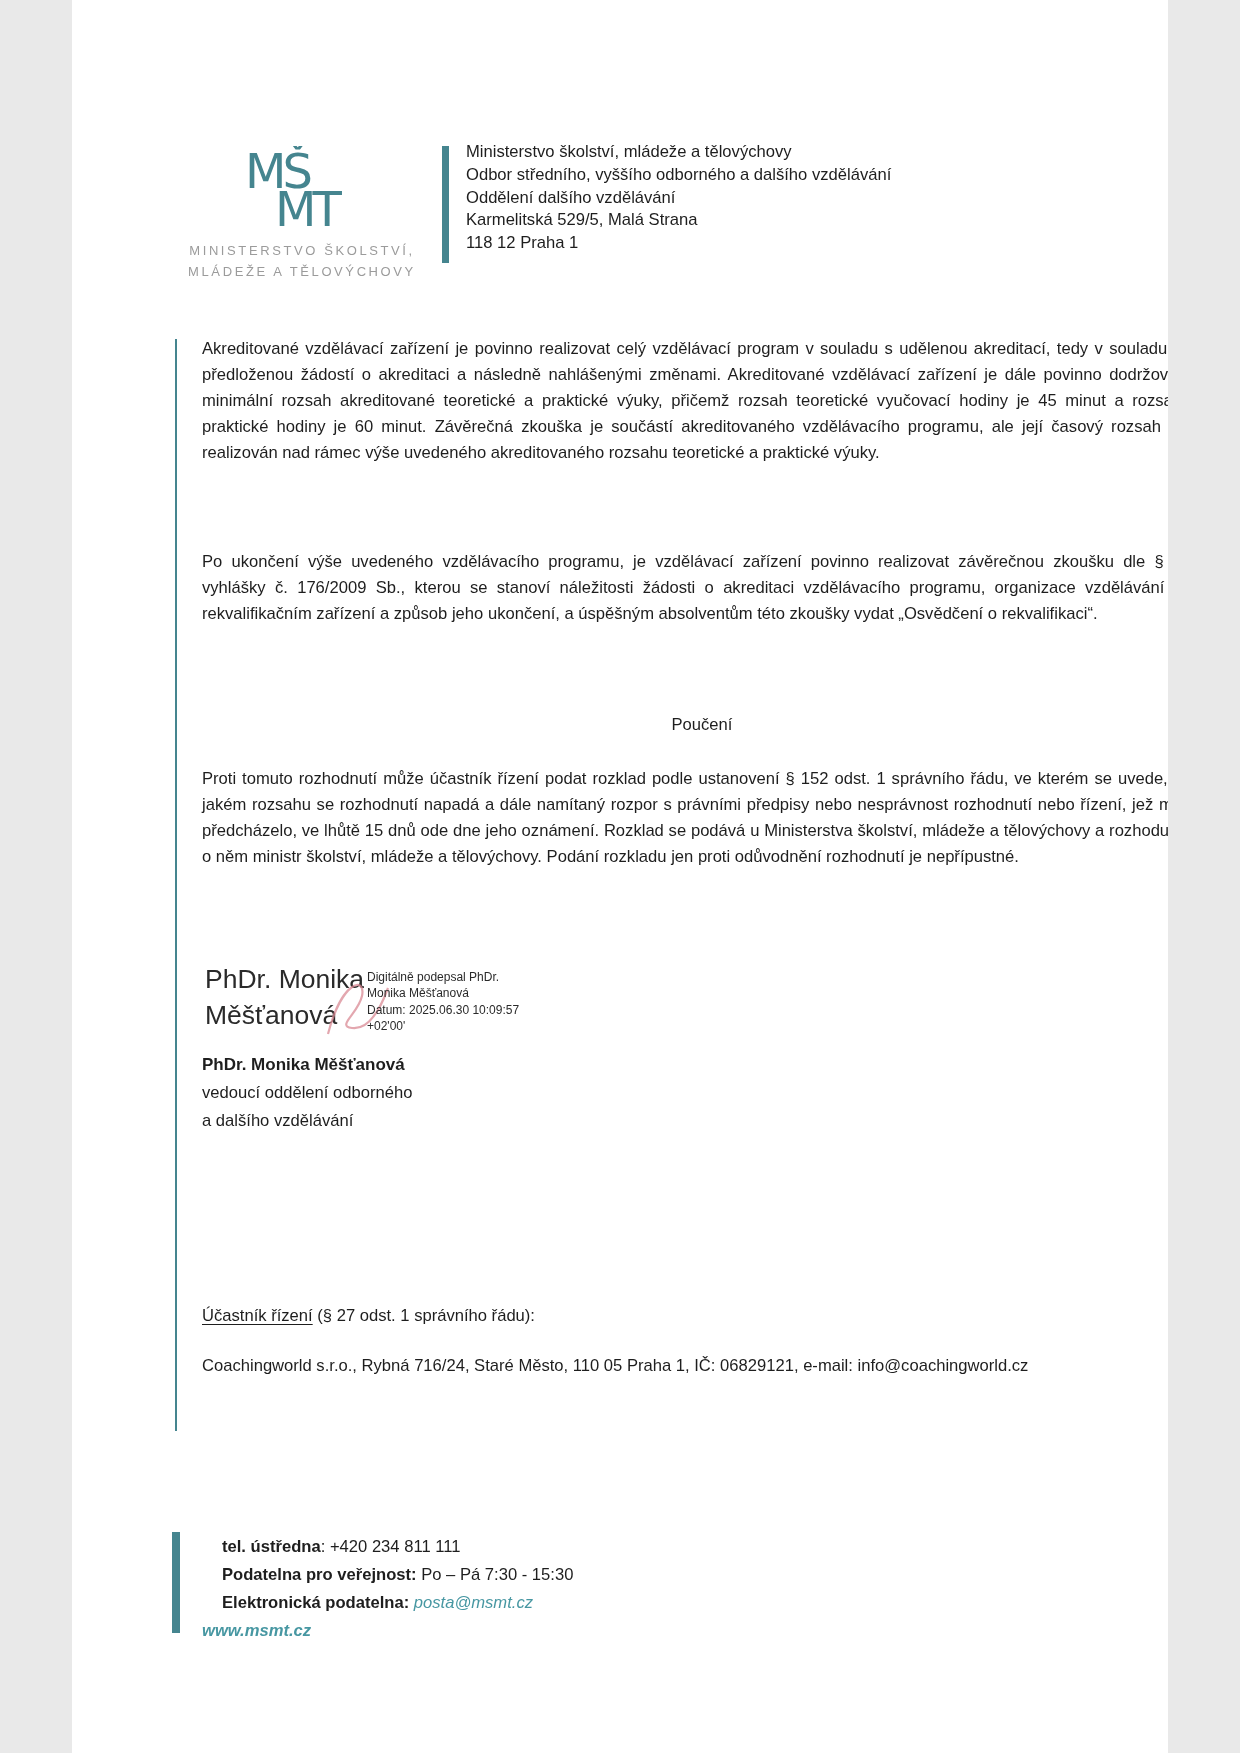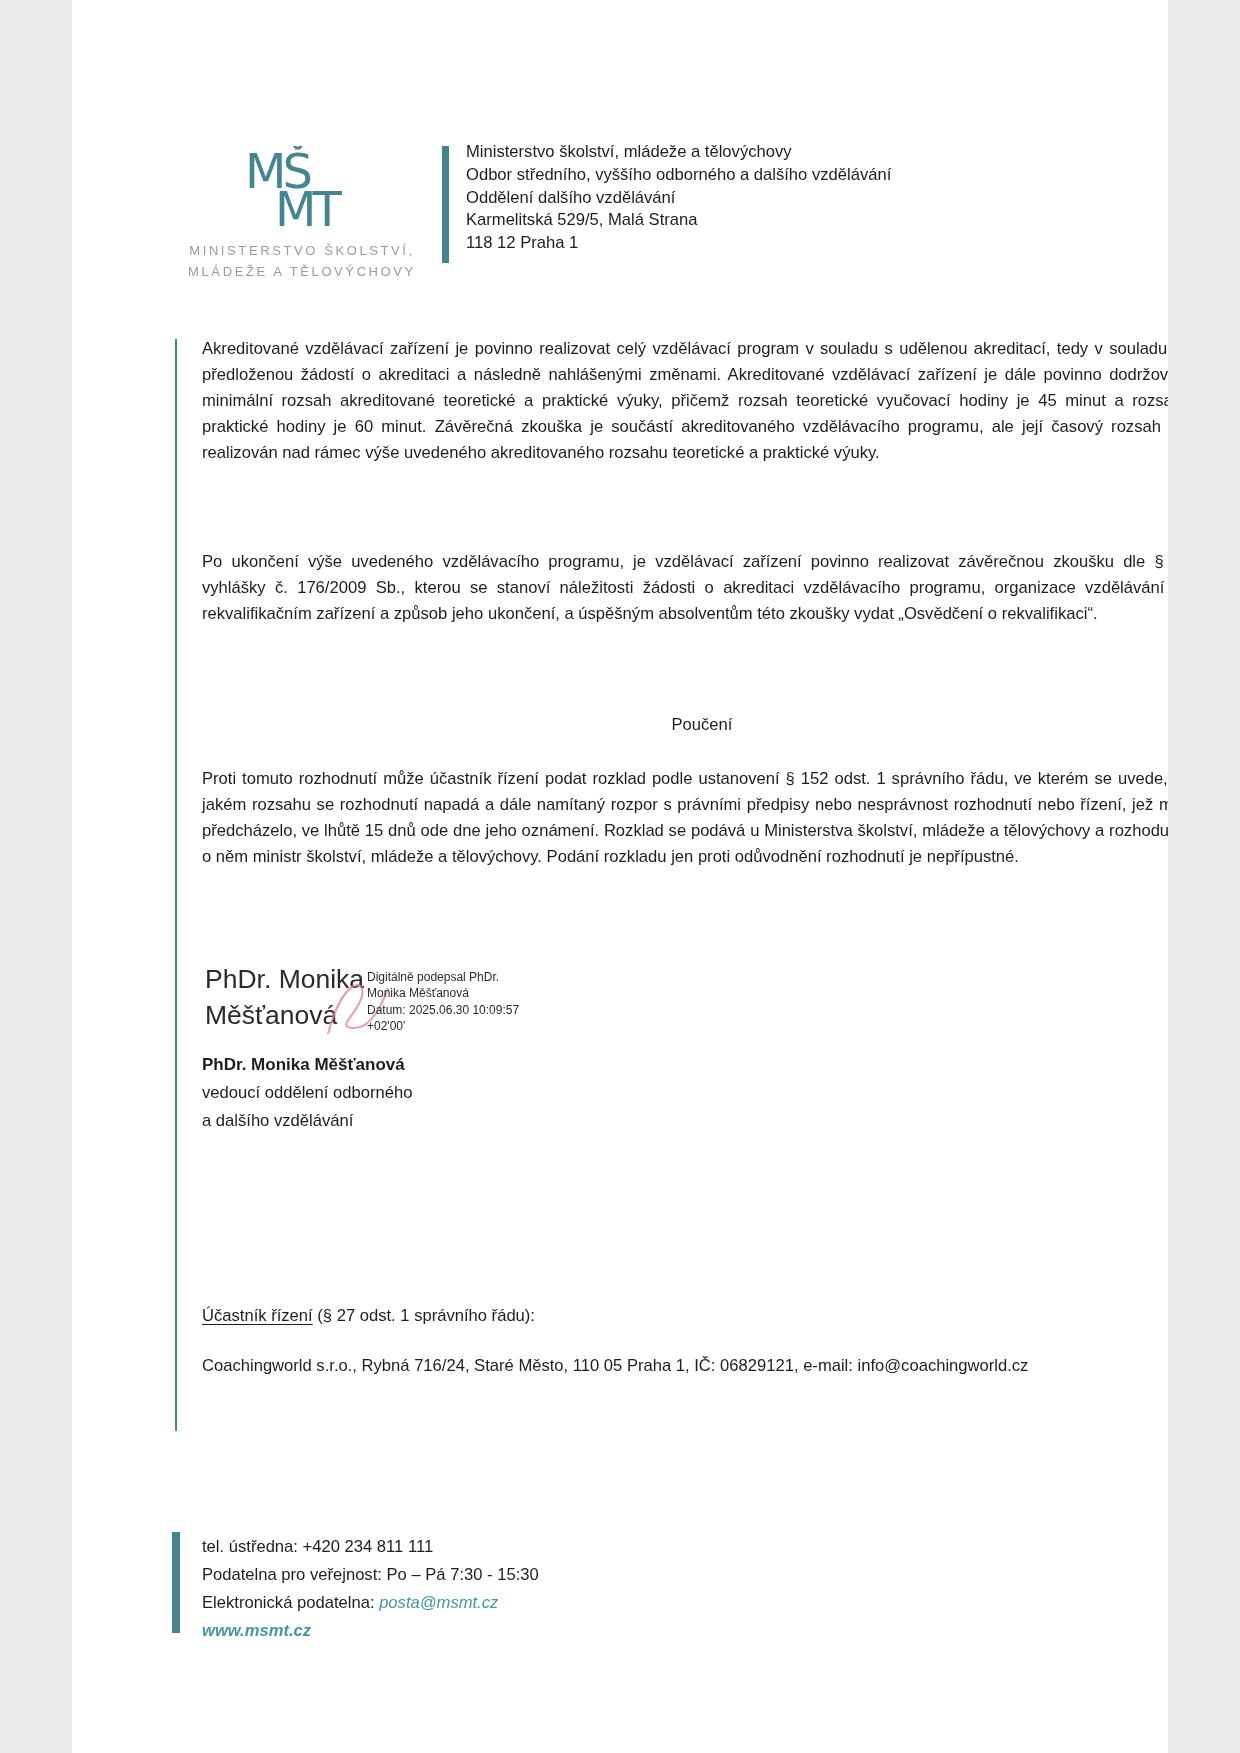--- a/index.html
+++ b/index.html
@@ -36,21 +36,21 @@
   .signer .name{font-weight:bold;font-size:17px;}
 
   
   .participant-heading{left:130px;top:1306px;font-size:16.6px;}
   .participant-heading .und{text-decoration:underline;text-underline-offset:3px;}
   .participant-detail{left:130px;top:1356px;font-size:16.6px;}
 
   
   .footer-bar{left:100px;top:1532px;width:8px;height:101px;background:var(--teal);}
   .footer{left:130px;top:1533px;font-size:16.6px;line-height:28px;}
-  .footer b{font-weight:normal;}
+  .footer b{font-weight:bold;margin-left:20px;}
   .link{color:var(--link);text-decoration:none;cursor:pointer;font-style:italic;}
   .link.bold{font-weight:bold;}
 </style>
 </head>
 <body>
 
 <div class="page">
 
   <div class="abs logo">
     <svg width="170" height="92" viewBox="0 0 170 92" aria-hidden="true">

